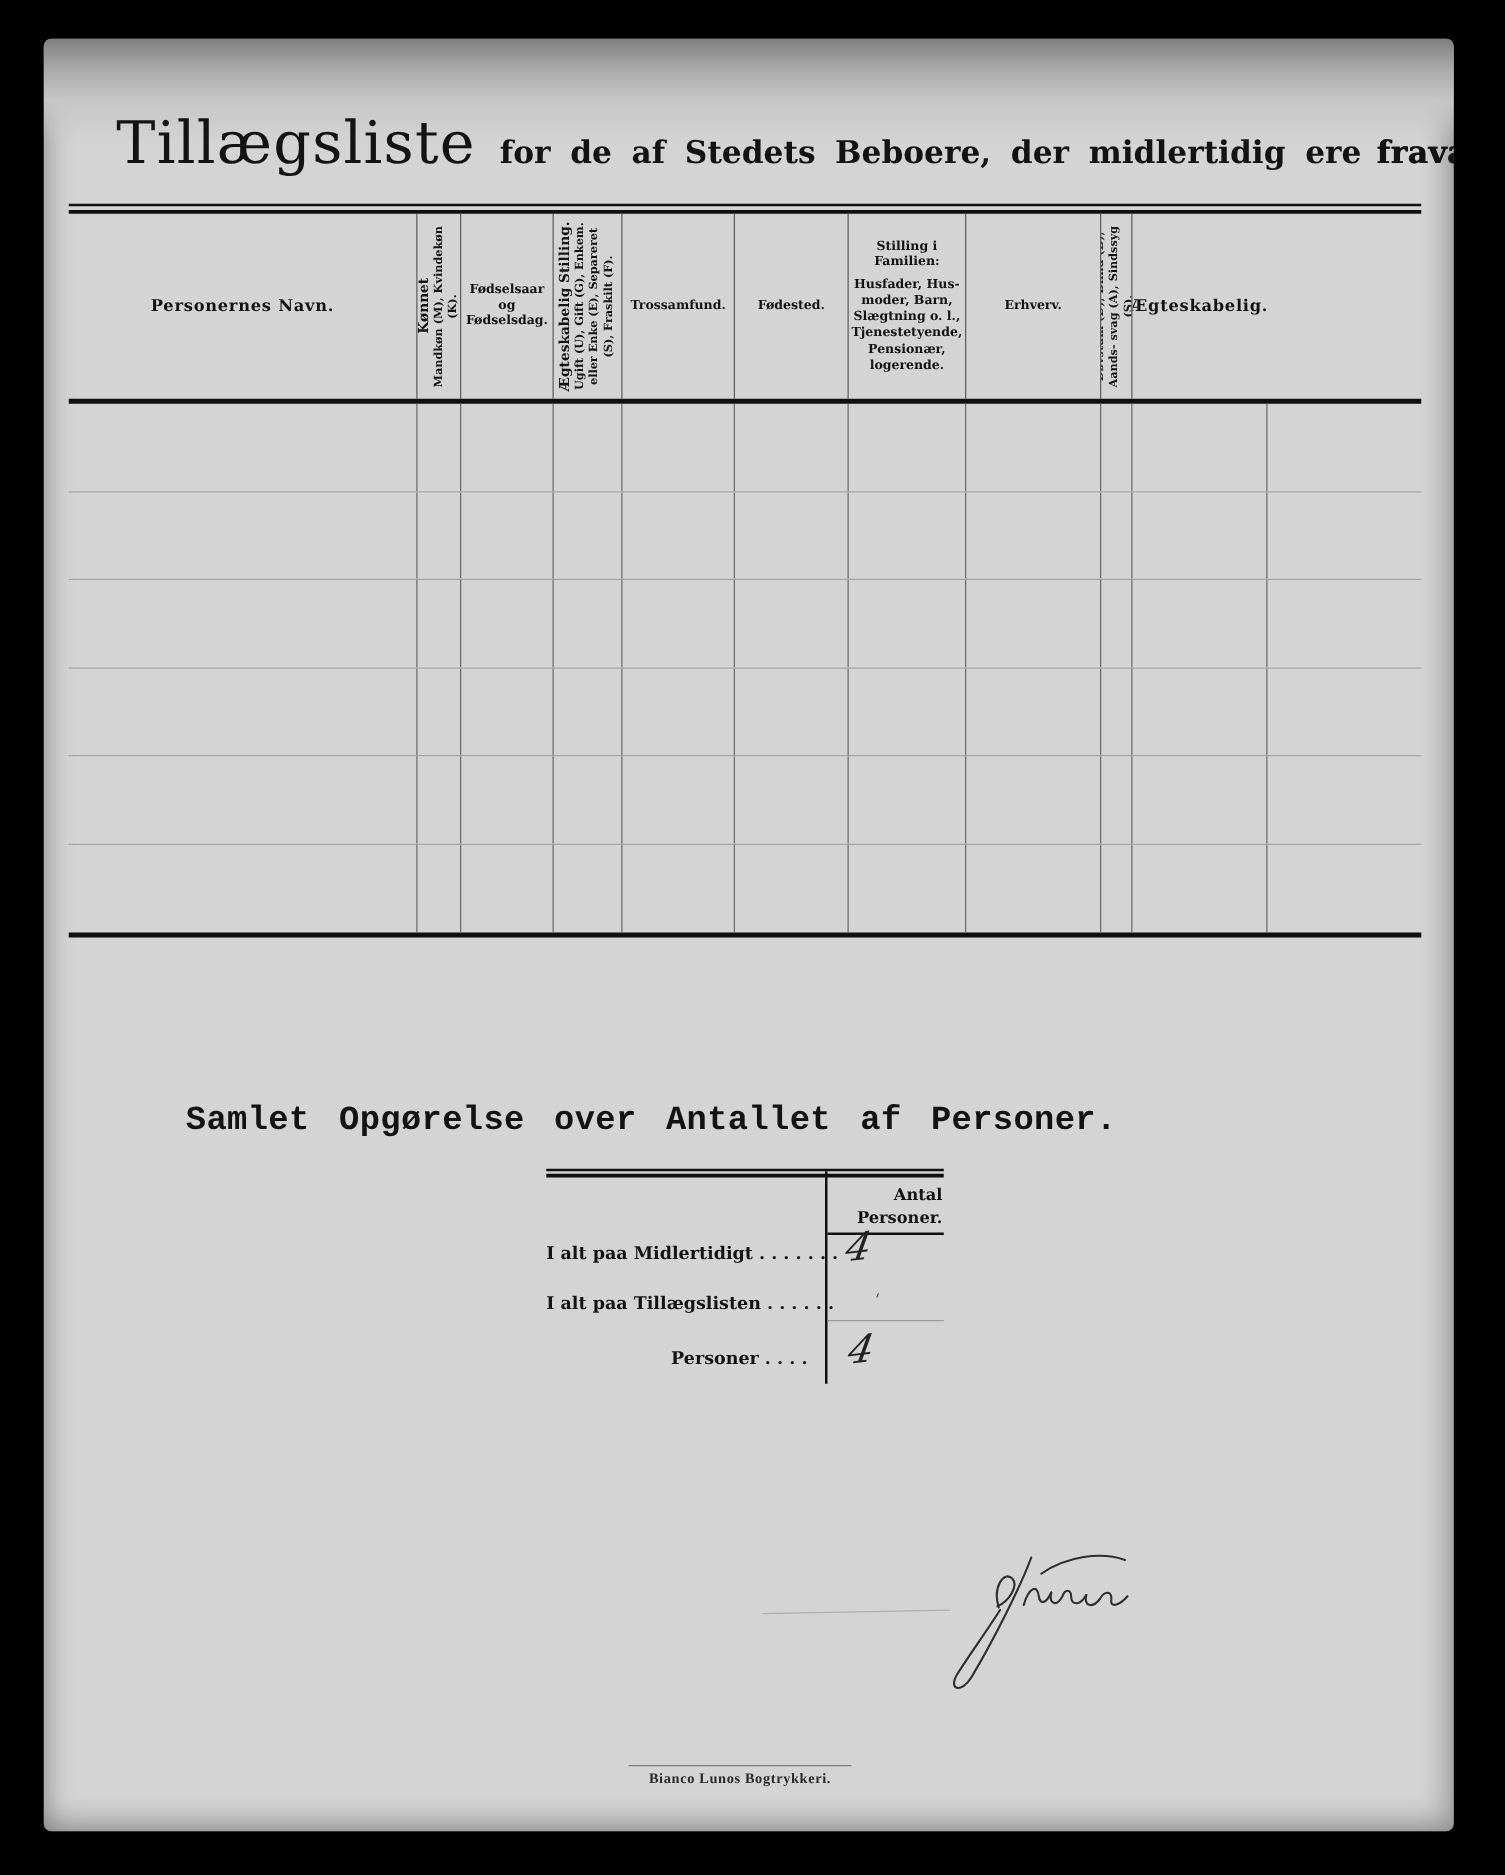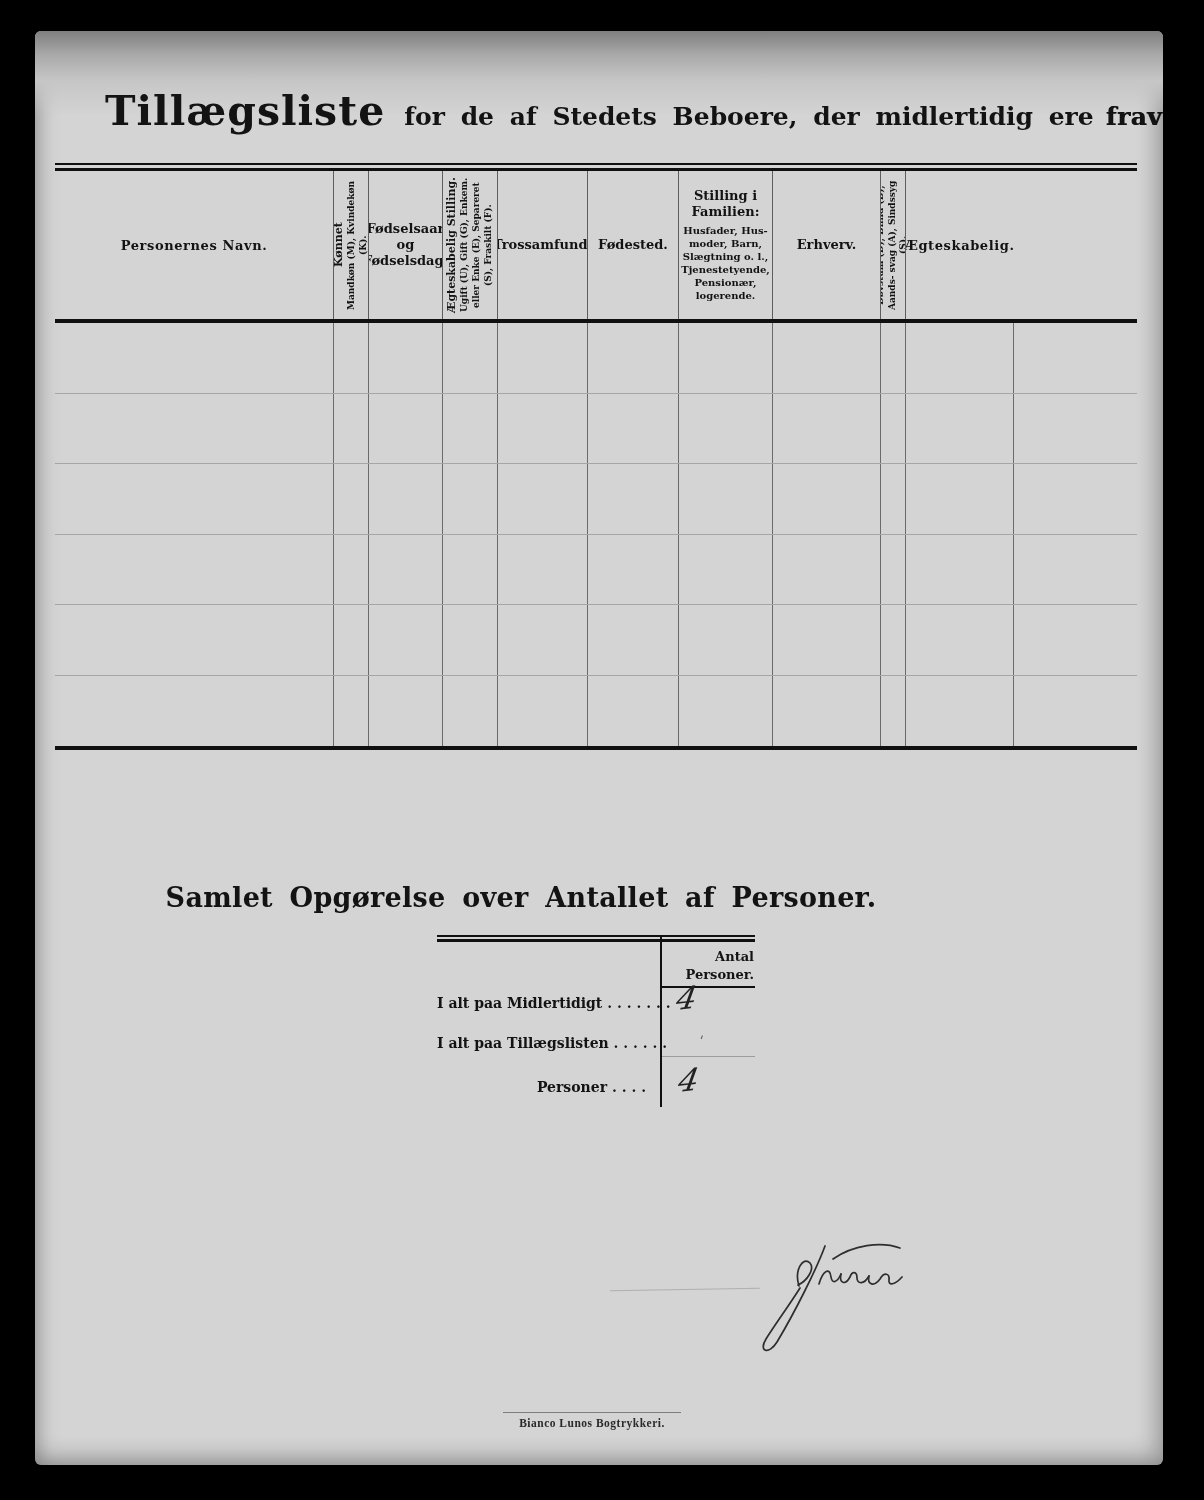--- a/index.html
+++ b/index.html
@@ -11,49 +11,49 @@
     position:absolute;left:35px;top:31px;width:1128px;height:1434px;
     background:#d4d4d4;border-radius:6px;overflow:hidden;
     box-shadow: inset 0 0 26px rgba(0,0,0,.22), inset -9px -11px 20px rgba(0,0,0,.13), inset 6px 0 14px rgba(0,0,0,.10);
   }
   .top-shade{
     position:absolute;left:0;top:0;right:0;height:85px;pointer-events:none;
     background:linear-gradient(180deg,#7f7f7f 0%,#a9a9a9 28%,#c6c6c6 58%,rgba(212,212,212,0) 100%);
   }
   
   .title-row{position:absolute;left:58px;top:56px;width:1040px;white-space:nowrap;}
-  .title-main{font-size:41px;font-weight:bold;letter-spacing:1px;margin-left:12px;}
+  .title-main{font-size:47px;font-weight:normal;letter-spacing:1px;}
   .title-rest{font-size:25px;font-weight:bold;word-spacing:7px;margin-left:14px;}
   .title-emph{font-size:25px;font-weight:bold;margin-left:7px;letter-spacing:.4px;text-shadow:.6px 0 0 #131313;}
   
   .ctable{position:absolute;left:20px;top:132px;width:1082px;}
   .rule-thin{height:2px;background:#101010;}
   .rule-gap{height:3px;}
   .rule-thick{height:3px;background:#101010;}
   .grid11{display:grid;grid-template-columns:278px 35px 74px 55px 90px 91px 94px 108px 25px 108px 124px;}
   .thead{height:148px;border-bottom:4px solid #101010;}
   .hc{display:flex;flex-direction:column;align-items:center;justify-content:center;text-align:center;
       padding:2px 3px;box-sizing:border-box;overflow:hidden;}
   .hc + .hc{border-left:1px solid #5e5e5e;}
-  .h-md{font-size:13px;font-weight:bold;line-height:1.25;}
+  .h-md{font-size:10px;font-weight:bold;line-height:1.25;}
   .h-name{font-size:13px;font-weight:bold;letter-spacing:.6px;}
   .h-sub{font-size:10px;font-weight:bold;line-height:1.3;margin-top:4px;}
   .vtext{writing-mode:vertical-rl;transform:rotate(180deg);height:142px;text-align:center;line-height:1.3;}
   .v-main{display:block;font-size:11px;font-weight:bold;}
   .v-sub{display:block;font-size:9px;font-weight:bold;}
   .v-one{display:block;font-size:9px;font-weight:bold;}
   .tbody{display:flex;flex-direction:column;}
   .trow{height:69.6px;}
   .trow + .trow{border-top:1px solid #a6a6a6;}
   .tc{box-sizing:border-box;}
   .tc + .tc{border-left:1px solid #6a6a6a;}
   .rule-bottom{height:4px;background:#101010;}
   
   .summary-title{position:absolute;left:0;top:851px;width:972px;text-align:center;
-    font-size:27px;font-weight:bold;word-spacing:7px;letter-spacing:.3px;}
+    font-size:27px;font-weight:bold;word-spacing:7px;letter-spacing:.3px;font-family:Liberation Mono, monospace;}
   .stable{position:absolute;left:402px;top:904px;width:318px;height:180px;}
   .stable .tr-thin{position:absolute;left:0;top:0;width:318px;height:1.5px;background:#101010;}
   .stable .tr-thick{position:absolute;left:0;top:4px;width:318px;height:2.5px;background:#101010;}
   .stable .vline{position:absolute;left:223px;top:2px;width:2px;height:170px;background:#101010;}
   .antal{position:absolute;left:226px;top:13px;width:91px;text-align:right;font-weight:bold;font-size:13px;line-height:1.4;}
   .antal-underline{position:absolute;left:225px;top:51px;width:93px;height:2px;background:#101010;}
   .mid-gray{position:absolute;left:225px;top:121px;width:93px;height:1px;background:#9c9c9c;}
   .srow{position:absolute;left:0;width:209px;text-align:right;font-size:14px;font-weight:bold;white-space:nowrap;}
   .hand{position:absolute;font-style:italic;color:#222;transform:skewX(-16deg) rotate(-7deg);
         font-size:31px;line-height:1;}

